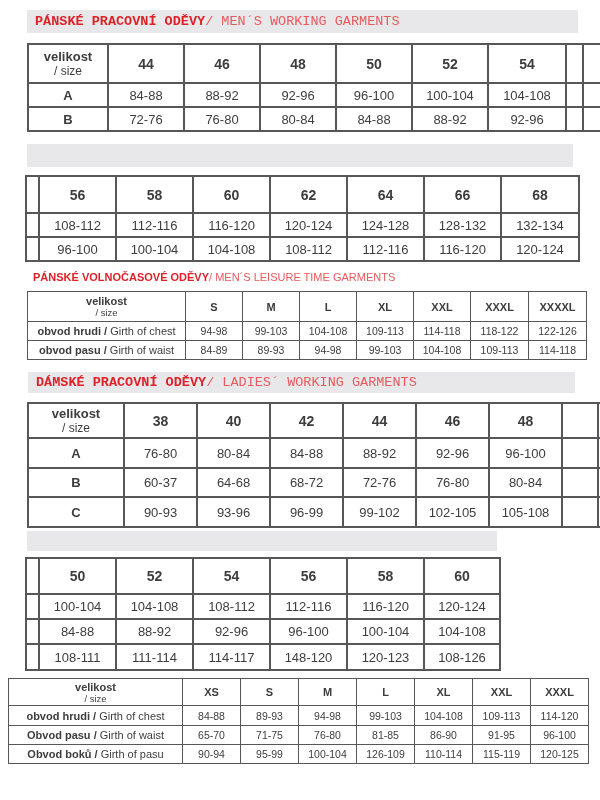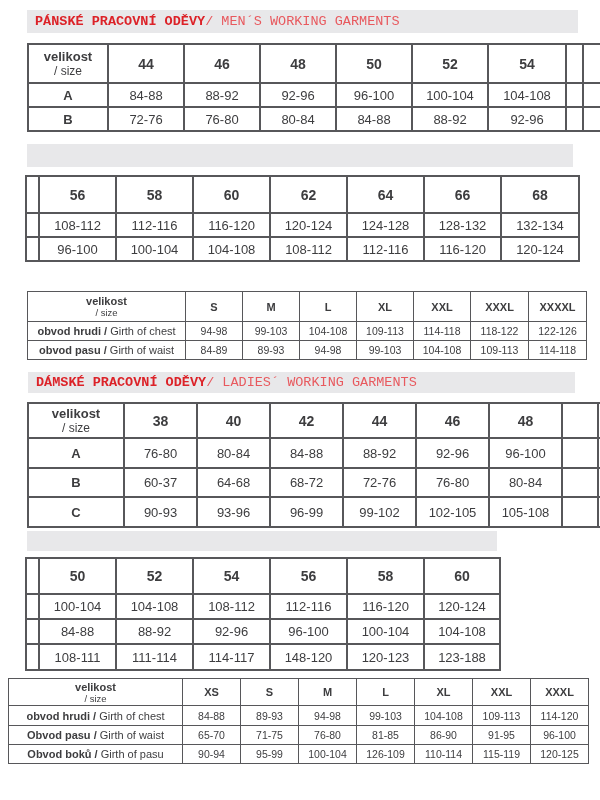--- a/index.html
+++ b/index.html
@@ -154,20 +154,24 @@
             <td>104-108</td>
             <td>108-112</td>
             <td>112-116</td>
             <td>116-120</td>
             <td>120-124</td>
           </tr>
         </tbody>
       </table>
     </div>
 
+  <div class="abs title-line free-title" style="left:33px;top:269px;height:16px;">
+    <span class="title-cz">PÁNSKÉ VOLNOČASOVÉ ODĚVY</span>
+    <span class="title-en"> / MEN´S LEISURE TIME GARMENTS</span>
+  </div>
 
   <div class="abs tbl-small" style="left:27px;top:291px;">
       <table style="width: 559px;">
         <colgroup>
           <col style="width: 158px;">
           <col style="width: 57px;">
           <col style="width: 57px;">
           <col style="width: 57px;">
           <col style="width: 57px;">
           <col style="width: 57px;">
@@ -331,21 +335,21 @@
             <td>100-104</td>
             <td>104-108</td>
           </tr>
           <tr style="height: 26px;">
             <th></th>
             <td>108-111</td>
             <td>111-114</td>
             <td>114-117</td>
             <td>148-120</td>
             <td>120-123</td>
-            <td>123-188</td>
+            <td>108-126</td>
           </tr>
         </tbody>
       </table>
     </div>
 
   <div class="abs tbl-small" style="left:8px;top:678px;">
       <table style="width: 580px;">
         <colgroup>
           <col style="width: 174px;">
           <col style="width: 58px;">

